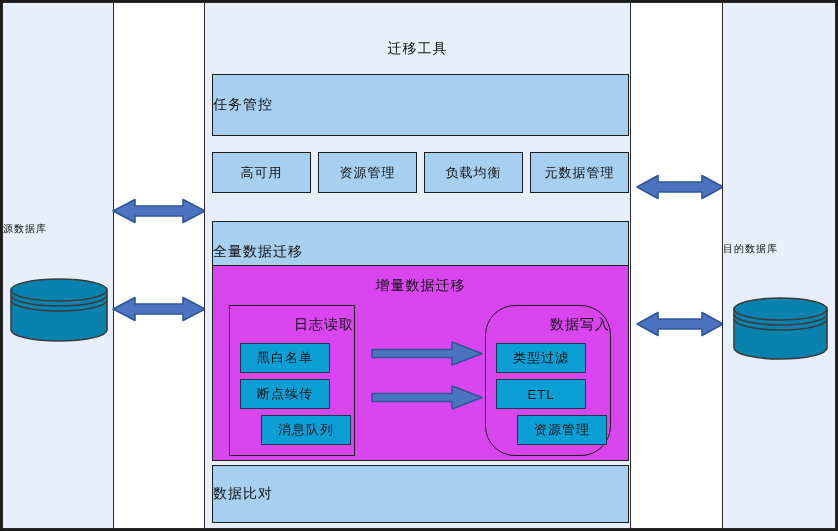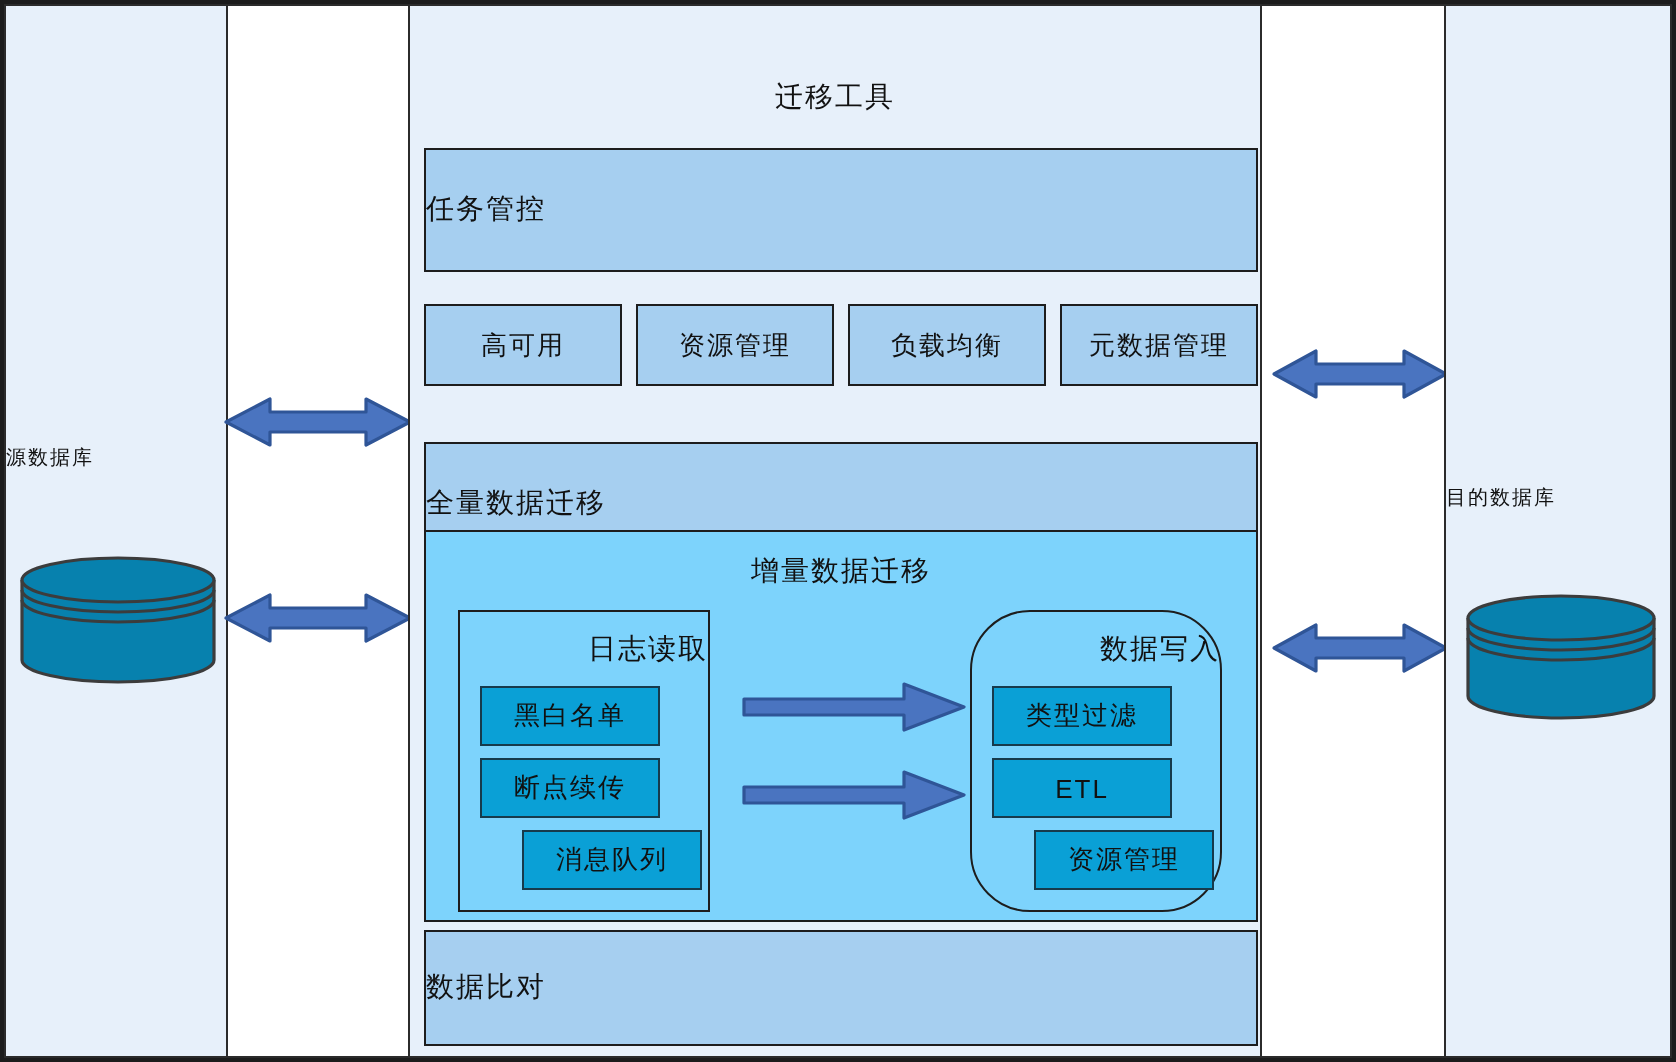--- a/index.html
+++ b/index.html
@@ -87,21 +87,21 @@
     font-size: 13px;
     letter-spacing: 1px;
   }
 
   .incremental {
     position: absolute;
     left: 7px;
     top: 262px;
     width: 417px;
     height: 196px;
-    background: #7dd3fc;
+    background: #d946ef;
     border: 1px solid #1d1d1d;
   }
   .incremental-title {
     position: absolute;
     top: 11px;
     left: 0; right: 0;
     text-align: center;
     font-size: 14px;
     letter-spacing: 1px;
   }

